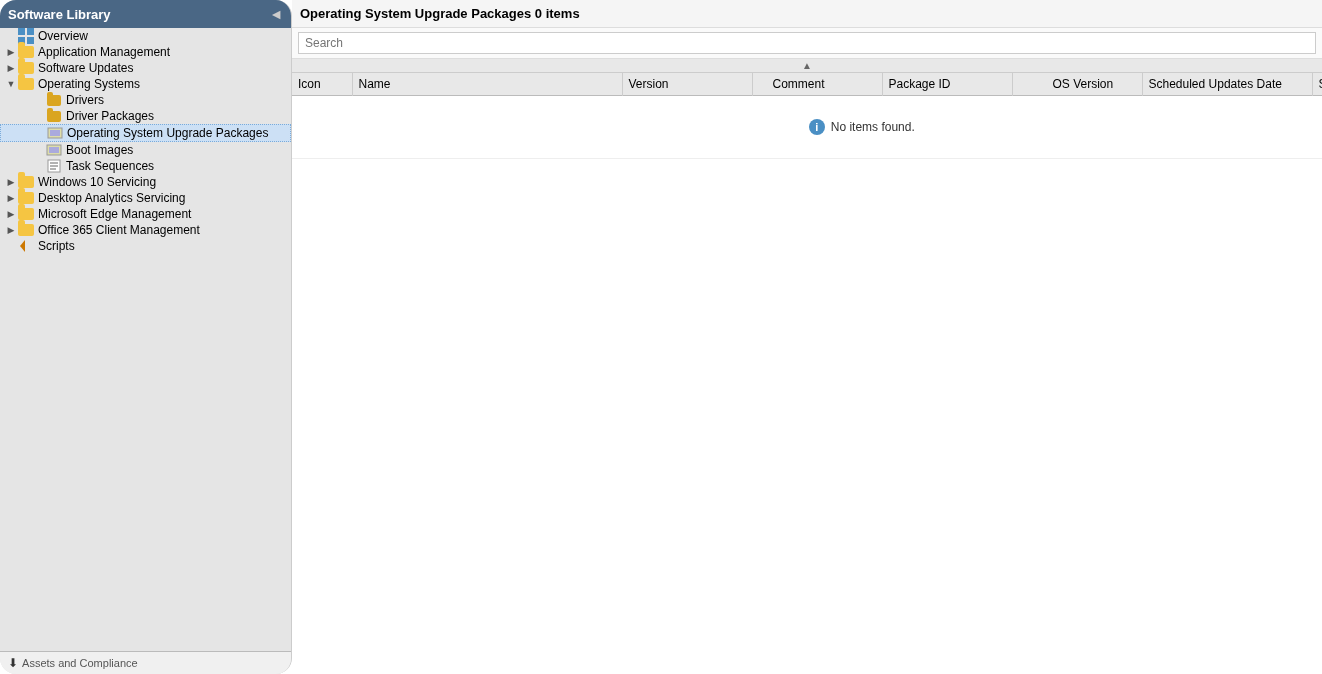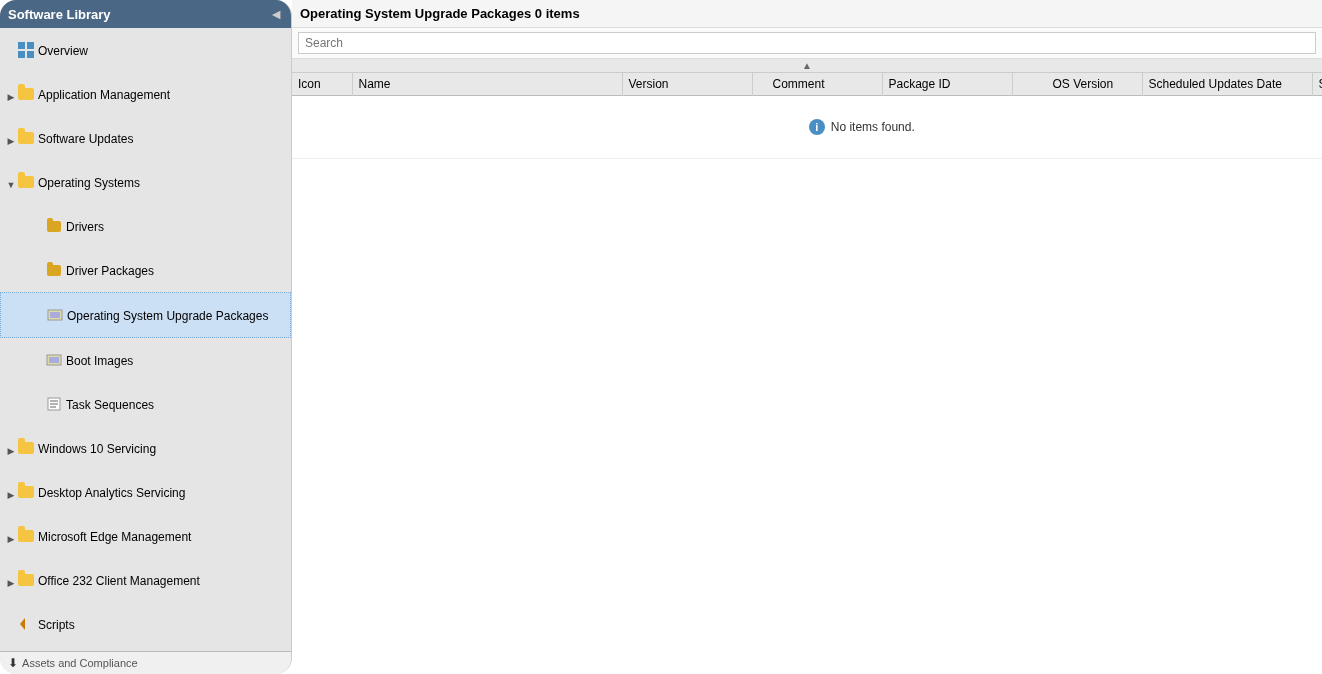--- a/index.html
+++ b/index.html
@@ -32,22 +32,22 @@
       font-size: 14px;
       cursor: pointer;
     }
     .sidebar-content {
       flex: 1;
       overflow-y: auto;
       overflow-x: hidden;
     }
     .tree-item {
       display: flex;
-      align-items: flex-end;
-      padding: 14px 4px;
+      align-items: center;
+      padding: 0 4px;
       cursor: pointer;
       white-space: nowrap;
       user-select: none;
     }
     .tree-item.selected {
       background: #cce0f5;
       border: 1px dotted #7aabda;
     }
     .tree-item .expand-arrow {
       width: 14px;
@@ -336,21 +336,21 @@
         <span class="icon">
           <div class="folder-icon"></div>
         </span>
         <span class="label">Microsoft Edge Management</span>
       </div>
       <div class="tree-item" style="padding-left: 4px;">
         <span class="expand-arrow">▶</span>
         <span class="icon">
           <div class="folder-icon"></div>
         </span>
-        <span class="label">Office 232 Client Management</span>
+        <span class="label">Office 365 Client Management</span>
       </div>
       <div class="tree-item" style="padding-left: 4px;">
         <span class="expand-arrow"></span>
         <span class="icon">
           <svg width="16" height="16" viewBox="0 0 16 16">
             <polygon points="2,8 7,2 7,14" fill="#cc7700"></polygon>
           </svg>
         </span>
         <span class="label">Scripts</span>
       </div>

